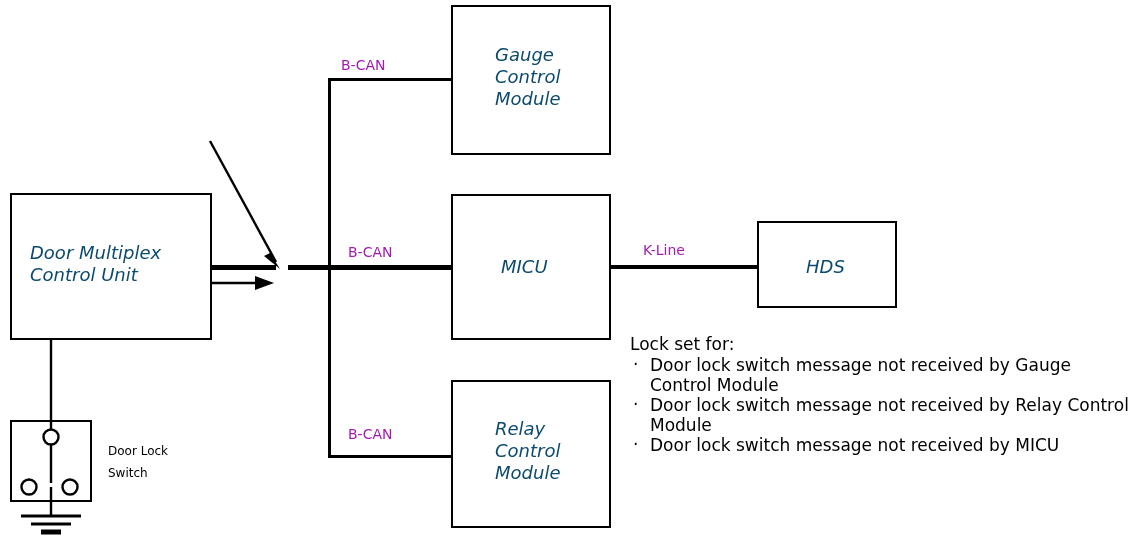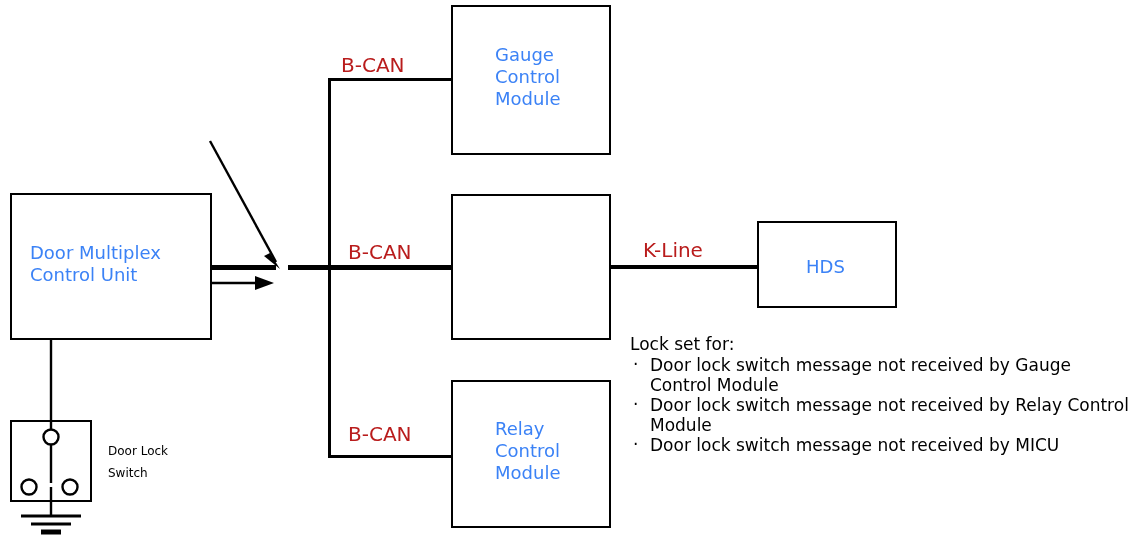--- a/index.html
+++ b/index.html
@@ -23,37 +23,38 @@
     position: absolute;
     border: 2px solid #000000;
     box-sizing: border-box;
     background: #ffffff;
   }
   .box-label {
     position: absolute;
     font-family: "DejaVu Sans", sans-serif;
     font-size: 18px;
     line-height: 22px;
-    color: #3b82f6;
+    color: #0c4a6e;
     white-space: pre-line;
+    font-style: italic;
   }
   .hline {
     position: absolute;
     background: #000000;
   }
   .vline {
     position: absolute;
     background: #000000;
   }
   .net-label {
     position: absolute;
     font-family: "DejaVu Sans", sans-serif;
-    font-size: 20px;
+    font-size: 14px;
     line-height: 20px;
-    color: #b91c1c;
+    color: #a21caf;
     white-space: nowrap;
   }
   .note {
     position: absolute;
     font-family: "DejaVu Sans", sans-serif;
     font-size: 11px;
     font-weight: bold;
     line-height: 13px;
     color: #000000;
     white-space: pre-line;
@@ -117,20 +118,21 @@
   <div class="box" style="left:10px; top:193px; width:202px; height:147px;"></div>
   <div class="box-label" style="left:30px; top:242px; width:180px;">Door Multiplex
 Control Unit</div>
 
   <div class="box" style="left:451px; top:5px; width:160px; height:150px;"></div>
   <div class="box-label" style="left:495px; top:44px; width:130px;">Gauge
 Control
 Module</div>
 
   <div class="box" style="left:451px; top:194px; width:160px; height:146px;"></div>
+  <div class="box-label" style="left:501px; top:256px; width:130px;">MICU</div>
 
   <div class="box" style="left:451px; top:380px; width:160px; height:148px;"></div>
   <div class="box-label" style="left:495px; top:418px; width:130px;">Relay
 Control
 Module</div>
 
   <div class="box" style="left:757px; top:221px; width:140px; height:87px;"></div>
   <div class="box-label" style="left:806px; top:256px; width:100px;">HDS</div>
 
   <div class="hline" style="left:212px; top:265px; width:64px; height:5px;"></div>

